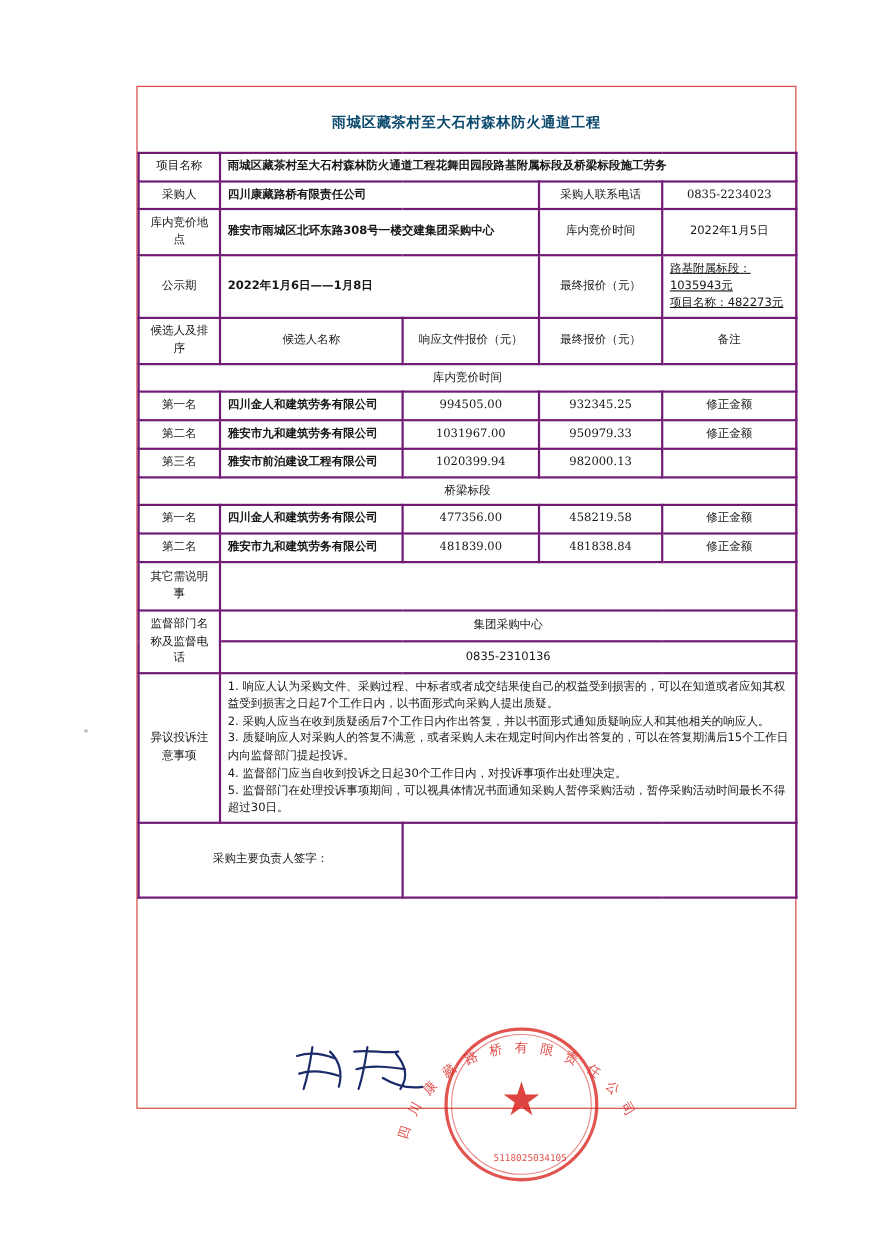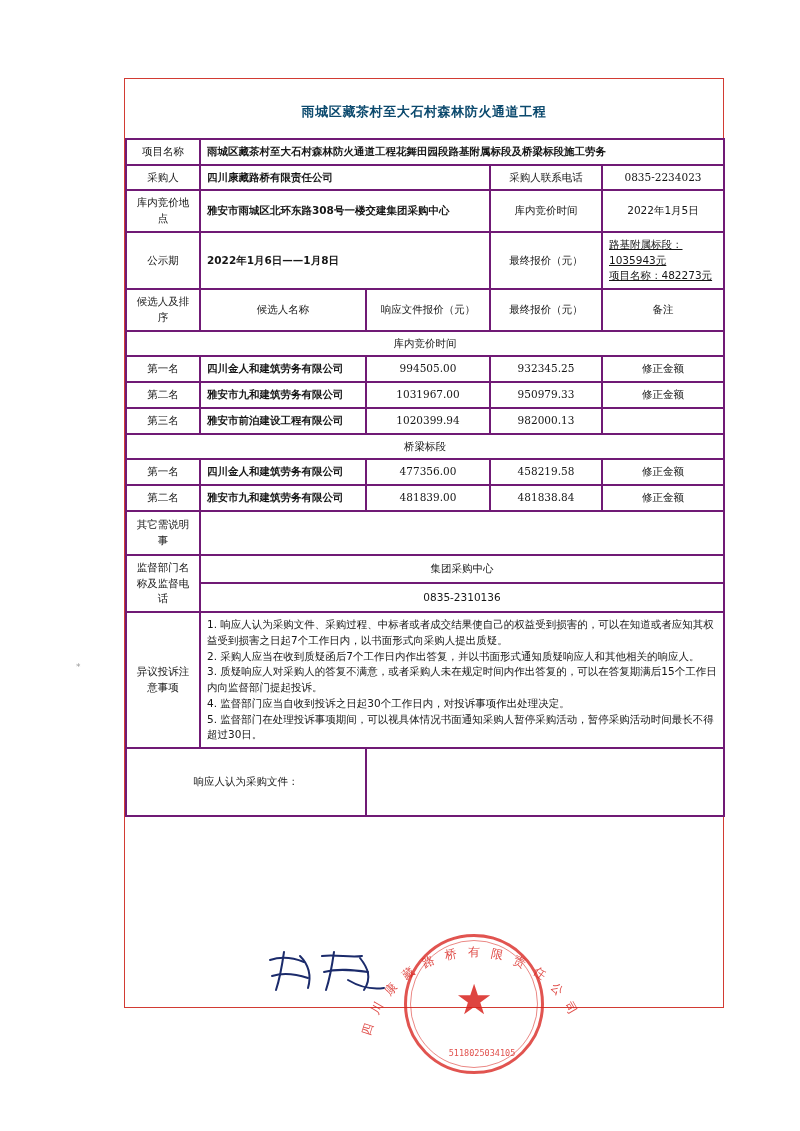--- a/index.html
+++ b/index.html
@@ -297,21 +297,21 @@
         <td class="notice" colspan="4">
           <p>1. 响应人认为采购文件、采购过程、中标者或者成交结果使自己的权益受到损害的，可以在知道或者应知其权益受到损害之日起7个工作日内，以书面形式向采购人提出质疑。</p>
           <p>2. 采购人应当在收到质疑函后7个工作日内作出答复，并以书面形式通知质疑响应人和其他相关的响应人。</p>
           <p>3. 质疑响应人对采购人的答复不满意，或者采购人未在规定时间内作出答复的，可以在答复期满后15个工作日内向监督部门提起投诉。</p>
           <p>4. 监督部门应当自收到投诉之日起30个工作日内，对投诉事项作出处理决定。</p>
           <p>5. 监督部门在处理投诉事项期间，可以视具体情况书面通知采购人暂停采购活动，暂停采购活动时间最长不得超过30日。</p>
         </td>
       </tr>
 
       <tr class="sign-row">
-        <td class="sign-label" colspan="2">响应人认为采购文件：</td>
+        <td class="sign-label" colspan="2">采购主要负责人签字：</td>
         <td colspan="3"></td>
       </tr>
     </tbody>
       </table>
   </div>
 
   <svg class="signature" viewBox="0 0 130 52">
     <g fill="none" stroke="#1b2b6b" stroke-width="2" stroke-linecap="round">
       <path d="M6 14 C18 10, 30 12, 40 16"></path>
       <path d="M20 6 C18 20, 16 32, 12 44"></path>

